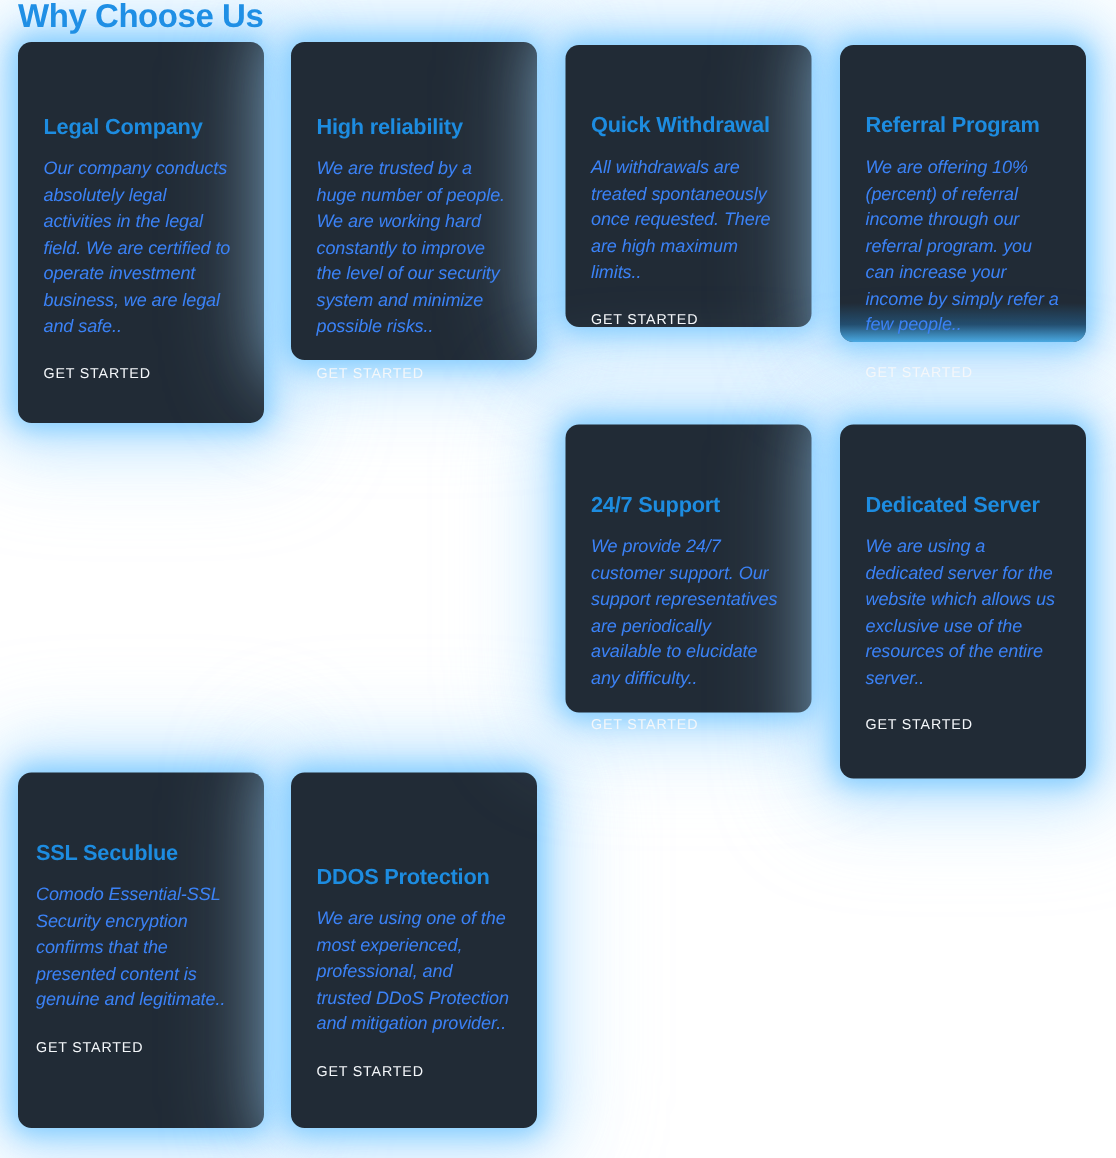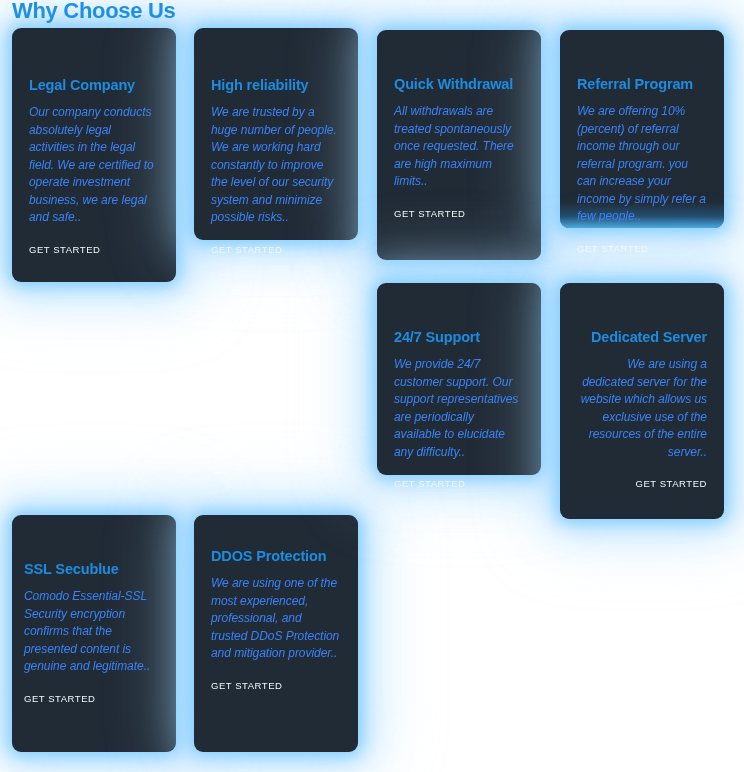--- a/index.html
+++ b/index.html
@@ -98,26 +98,26 @@
                 rgba(29,140,224,0) 0%,
                 rgba(33,150,235,0.30) 55%,
                 rgba(80,190,255,0.85) 100%);
     z-index: 1;
     pointer-events: none;
   }
 
   
   #card-legal        { left: 12px;  top: 28px;  height: 254px; padding-top: 48px; }
   #card-reliability  { left: 194px; top: 28px;  height: 212px; padding-top: 48px; }
-  #card-withdrawal   { left: 377px; top: 30px;  height: 230px; padding-top: 45px; }
+  #card-withdrawal   { left: 377px; top: 30px;  height: 188px; padding-top: 45px; }
   #card-referral     { left: 560px; top: 30px;  height: 198px; padding-top: 45px; }
   #card-support      { left: 377px; top: 283px; height: 192px; padding-top: 45px; }
-  #card-dedicated    { left: 560px; top: 283px; height: 236px; padding-top: 45px; text-align: right; }
+  #card-dedicated    { left: 560px; top: 283px; height: 236px; padding-top: 45px; }
   #card-ssl          { left: 12px;  top: 515px; height: 237px; padding-top: 45px; padding-left: 12px; }
-  #card-ddos         { left: 194px; top: 515px; height: 237px; padding-top: 32px; }
+  #card-ddos         { left: 194px; top: 515px; height: 237px; padding-top: 61px; }
 </style>
 </head>
 <body>
 
 <h2 class="section-heading">Why Choose Us</h2>
 
 <div class="board">
 
   <div class="card" id="card-legal">
     <div class="card-inner">

